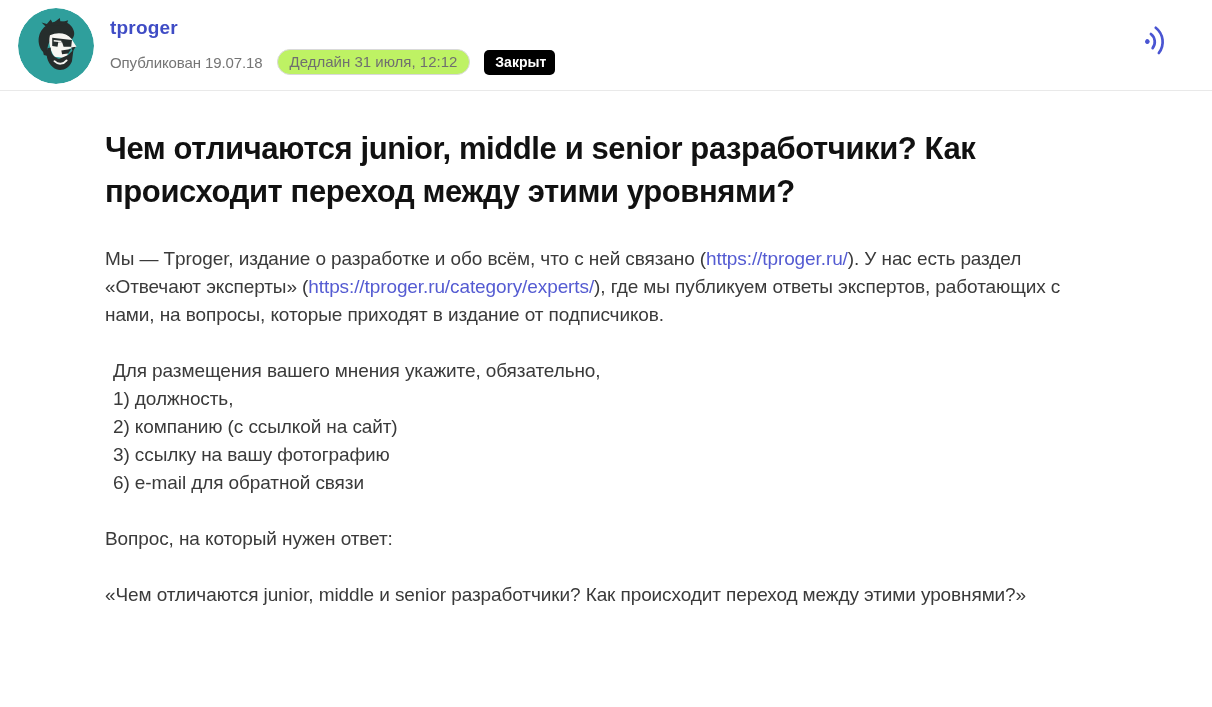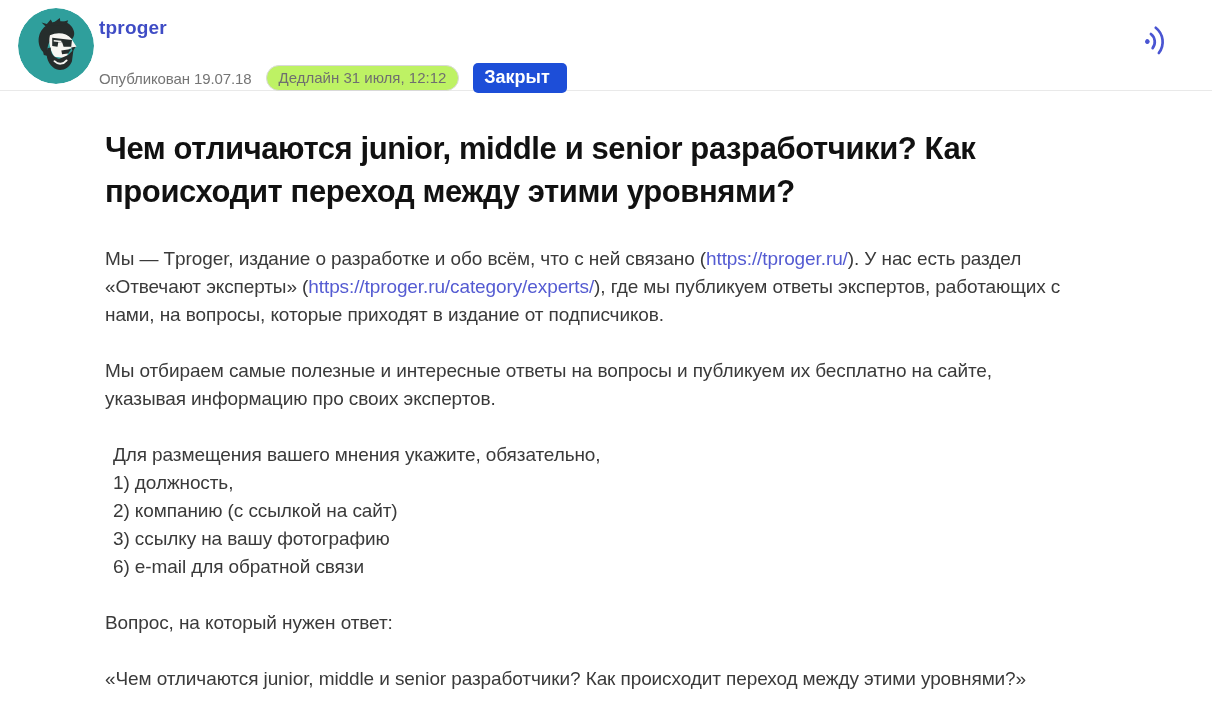--- a/index.html
+++ b/index.html
@@ -20,57 +20,57 @@
     position: relative;
   }
   .avatar {
     position: absolute;
     left: 18px; top: 8px;
     width: 76px; height: 76px;
     border-radius: 50%;
     overflow: hidden;
     cursor: pointer;
   }
-  .head-col { position: absolute; left: 99px; top: 17px; }
+  .head-col { position: absolute; left: 110px; top: 17px; }
   .username {
     display: inline-block;
     font-size: 19px;
     font-weight: bold;
     color: #3f4cc5;
     text-decoration: none;
     letter-spacing: 0.2px;
     cursor: pointer;
   }
   .meta-row {
-    margin-top: 24px;
+    margin-top: 10px;
     display: flex;
     align-items: center;
     gap: 14px;
   }
   .published {
     font-size: 15px;
     color: #757575;
     letter-spacing: -0.1px;
   }
   .deadline-pill {
     font-size: 15px;
     color: #6f6f6f;
     border: 1px solid #d9d9d9;
     border-radius: 13px;
     padding: 3px 12px 4px 12px;
     background: #bef264;
     white-space: nowrap;
   }
   .status-badge {
-    font-size: 18px;
+    font-size: 14px;
     font-weight: bold;
     color: #ffffff;
-    background: #1d4ed8;
+    background: #000000;
     border-radius: 5px;
-    padding: 4px 17px 5px 11px;
+    padding: 4px 9px 5px 11px;
     white-space: nowrap;
   }
   .rss {
     position: absolute;
     right: 42px; top: 27px;
     width: 27px; height: 27px;
     cursor: pointer;
   }
 
   
@@ -148,21 +148,20 @@
 
 </div>
 
 <div class="content">
 
   <h1 class="post-title">Чем отличаются junior, middle и senior разработчики? Как
 происходит переход между этими уровнями?</h1>
 
   <p><span>Мы — Tproger, издание о разработке и обо всём, что с ней связано (</span><a class="body-link">https://tproger.ru/</a><span>). У нас есть раздел «Отвечают эксперты» (</span><a class="body-link">https://tproger.ru/category/experts/</a><span>), где мы публикуем ответы экспертов, работающих с нами, на вопросы, которые приходят в издание от подписчиков.</span></p>
 
-  <p>Мы отбираем самые полезные и интересные ответы на вопросы и публикуем их бесплатно на сайте, указывая информацию про своих экспертов.</p>
 
   <div class="block">
     <div>Для размещения вашего мнения укажите, обязательно,</div>
     <div>1) должность,</div>
     <div>2) компанию (с ссылкой на сайт)</div>
     <div>3) ссылку на вашу фотографию</div>
     <div>6) e-mail для обратной связи</div>
   </div>
 
   <p>Вопрос, на который нужен ответ:</p>

